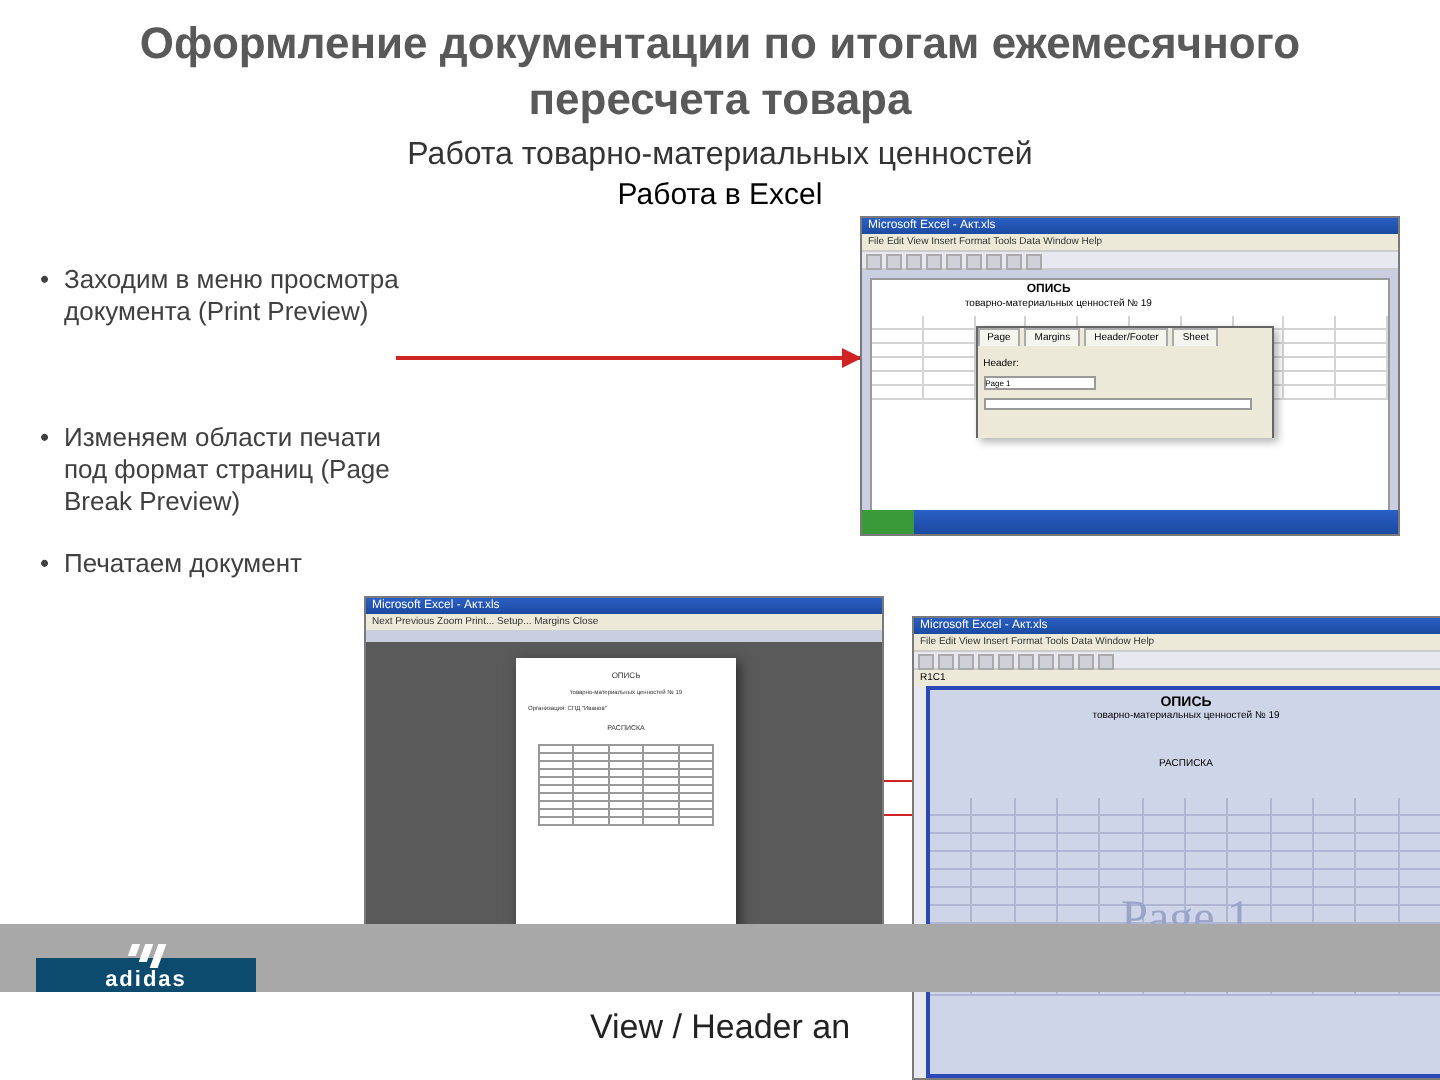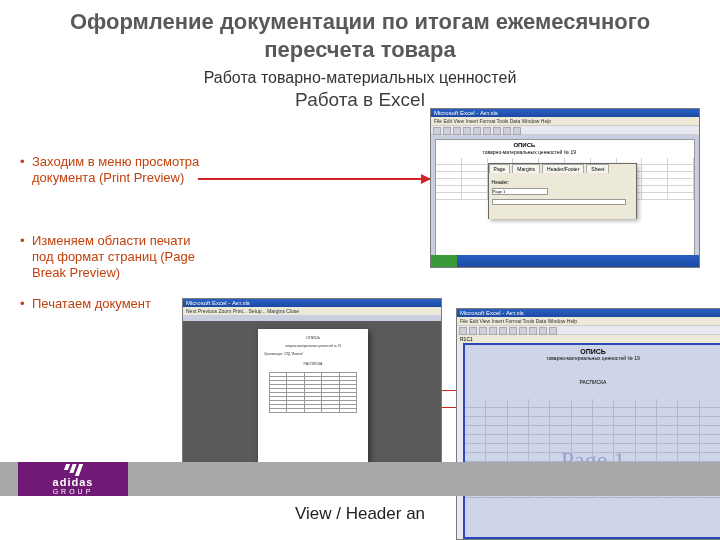--- a/index.html
+++ b/index.html
@@ -19,31 +19,31 @@
     line-height: 1.25;
   }
   .subtitle {
     text-align: center;
     font-size: 16px;
     color: #333;
     margin-top: 6px;
   }
   .subtitle2 {
     text-align: center;
-    font-size: 19px;
-    color: #404040;
+    font-size: 15px;
+    color: #000000;
     margin-top: 2px;
   }
   .content {
     position: absolute;
-    top: 154px;
+    top: 132px;
     left: 20px;
     width: 180px;
     font-size: 13px;
-    color: #c2410c;
+    color: #404040;
   }
   .content ul { list-style: none; }
   .content li {
     position: relative;
     padding-left: 12px;
     margin-bottom: 46px;
     line-height: 1.25;
   }
   .content li::before {
     content: "•";
@@ -126,22 +126,22 @@
     content:""; position:absolute; right:-10px; top:2px;
     border-left:10px solid #d02424; border-top:6px solid transparent; border-bottom:6px solid transparent;
   }
 
   
   .footer {
     position:absolute; left:0; bottom:44px; width:100%; height:34px;
     background:#a8a8a8;
   }
   .logo {
-    position:absolute; left:18px; bottom:44px; width:110px; height:34px;
-    background:#701a75; color:#fff; display:flex; flex-direction:column; align-items:center; justify-content:center;
+    position:absolute; left:18px; bottom:44px; width:110px; height:17px;
+    background:#0c4a6e; color:#fff; display:flex; flex-direction:column; align-items:center; justify-content:center;
     font-size:12px; letter-spacing:1px;
   }
   .logo .stripes { display:flex; gap:2px; margin-bottom:1px; }
   .logo .stripes span { display:block; background:#fff; }
   .logo .stripes span:nth-child(1){ width:4px;height:6px; transform:skewX(-20deg);}
   .logo .stripes span:nth-child(2){ width:4px;height:9px; transform:skewX(-20deg);}
   .logo .stripes span:nth-child(3){ width:4px;height:12px; transform:skewX(-20deg);}
   .logo .brand { font-weight:bold; font-size:11px; line-height:1; }
   .logo .sub { font-size:7px; letter-spacing:3px; }
 

